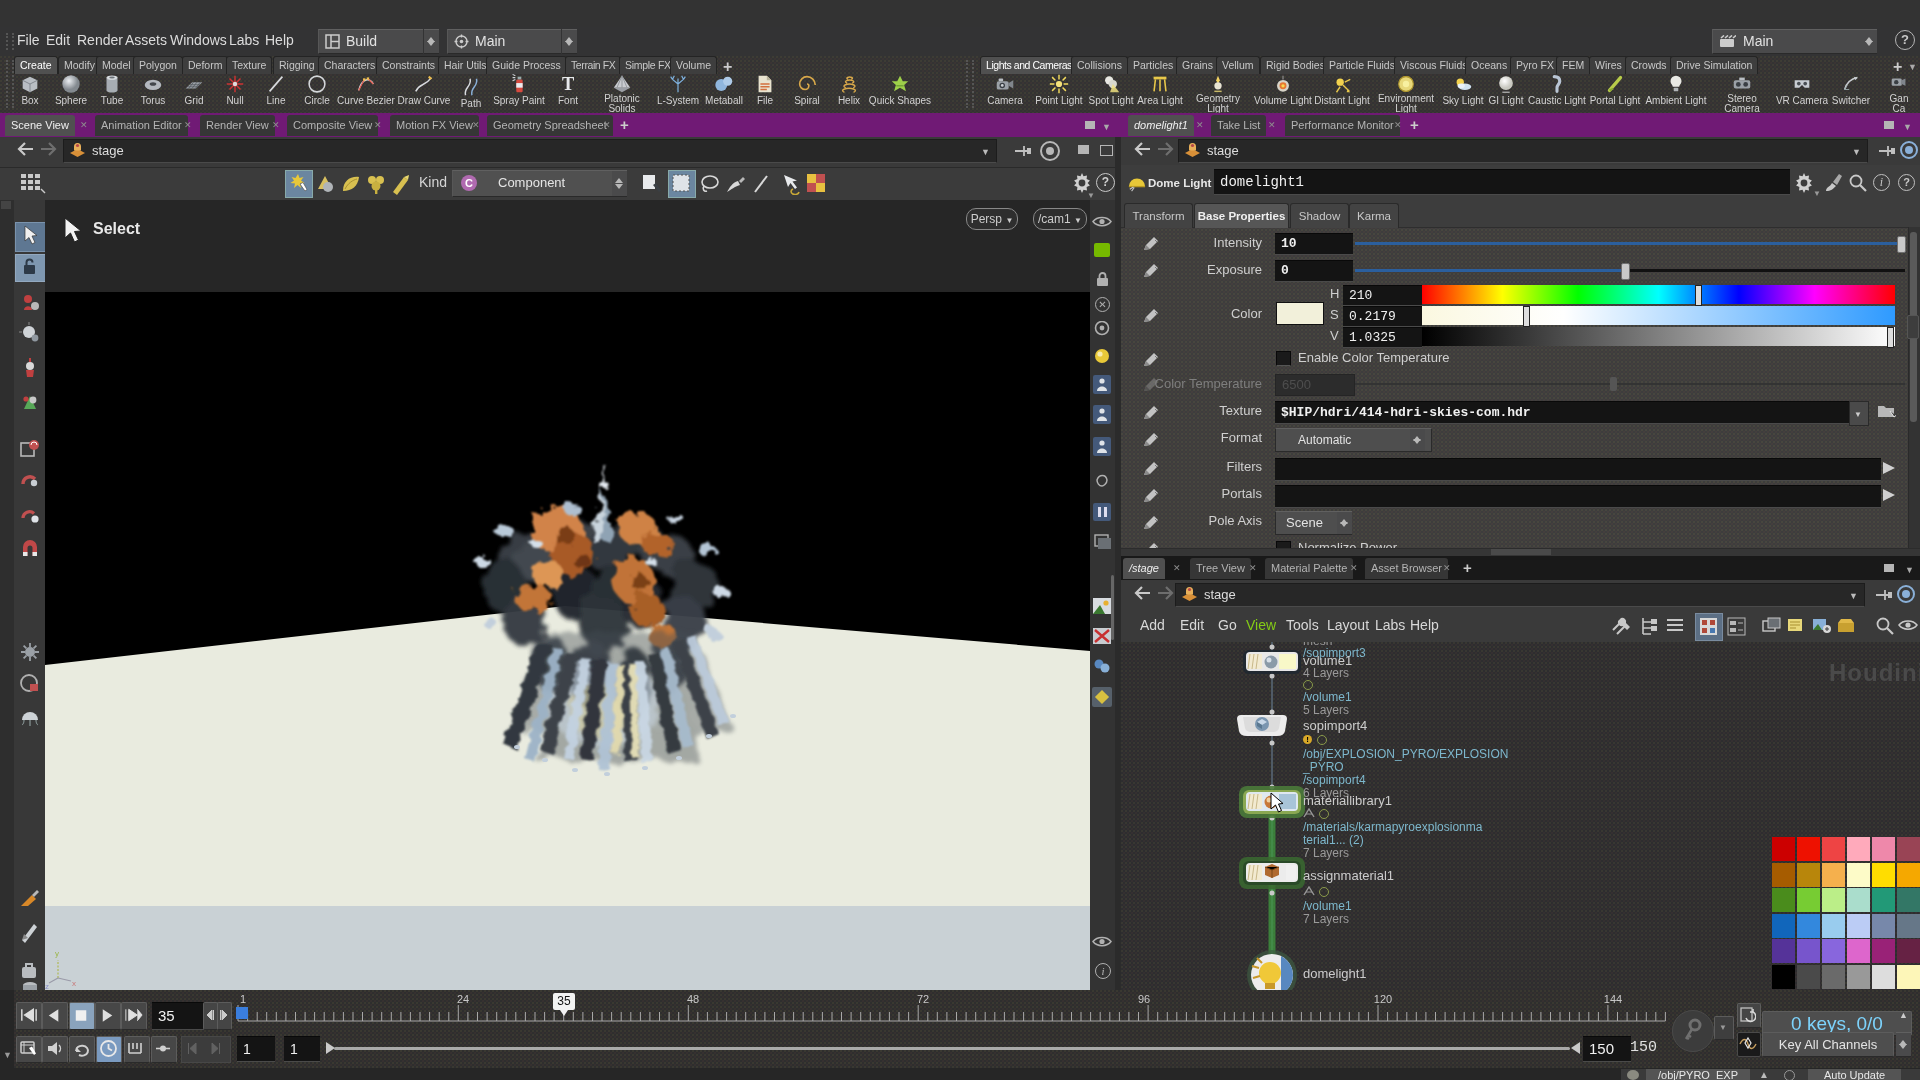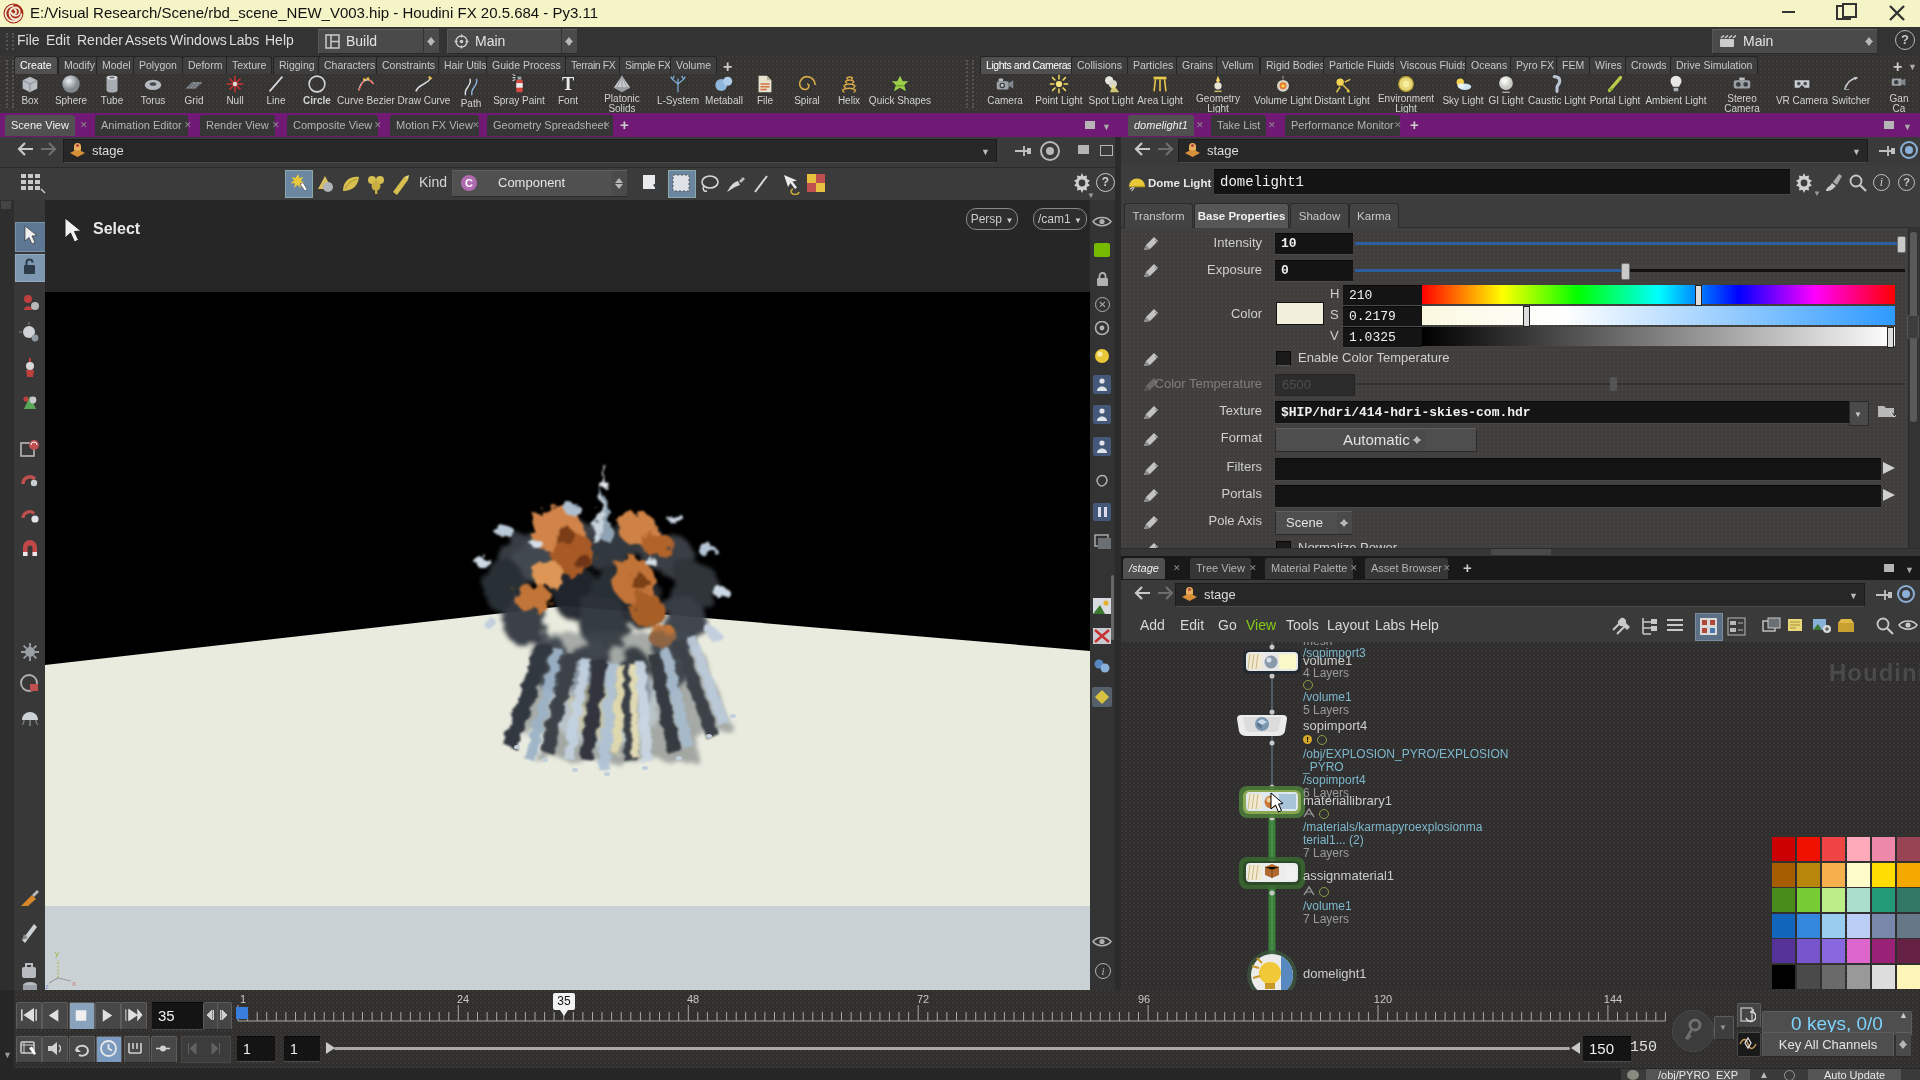--- a/index.html
+++ b/index.html
@@ -38,33 +38,20 @@
 
 .ntext{position:absolute;font-size:12px;}
 .cyan{color:#7db7cc;}
 .grey{color:#9a9a9a;}
 
 .tbtn{position:absolute;background:#454545;border:1px solid #5c5c5c;border-bottom-color:#2a2a2a;border-radius:2px;}
 </style>
 </head>
 <body>
 <div id="root">
-  <div id="titlebar" class="abs">
-    <svg class="abs" style="left:3px;top:3px" width="21" height="21" viewBox="0 0 21 21">
-      <circle cx="10.5" cy="10.5" r="10" fill="#a62c12"></circle>
-      <path d="M10.5 2.5 a8 8 0 1 0 8 8 a6 6 0 1 1 -6 -6 a4.2 4.2 0 1 1 -4.2 4.2 a2.4 2.4 0 1 0 2.4-2.4" fill="none" stroke="#f2e8d8" stroke-width="1.8"></path>
-    </svg>
-    <div class="abs" style="left:30px;top:4px;font-size:15px;color:#111;">E:/Visual Research/Scene/rbd_scene_NEW_V003.hip - Houdini FX 20.5.684 - Py3.11</div>
-    <div class="abs" style="left:1782px;top:11px;width:13px;height:2px;background:#333;"></div>
-    <div class="abs" style="left:1836px;top:5px;width:11px;height:11px;border:2px solid #333;"></div>
-    <div class="abs" style="left:1842px;top:3px;width:11px;height:11px;border:2px solid #333;background:#f4f4c6;"></div>
-    <svg class="abs" style="left:1888px;top:4px" width="18" height="18">
-        <path d="M2 2 L16 16 M16 2 L2 16" stroke="#333" stroke-width="2.4"></path>
-      </svg>
-  </div>
   <div id="menubar" class="abs">
     <div class="abs" style="left:6px;top:6px;width:4px;height:17px;border-left:2px dotted #555;border-right:2px dotted #555;"></div>
     <div class="menuitem" style="left:17px;">File</div>
     <div class="menuitem" style="left:46px;">Edit</div>
     <div class="menuitem" style="left:77px;">Render</div>
     <div class="menuitem" style="left:125px;">Assets</div>
     <div class="menuitem" style="left:170px;">Windows</div>
     <div class="menuitem" style="left:229px;">Labs</div>
     <div class="menuitem" style="left:265px;">Help</div>
     <div class="combo" style="left:318px;top:2px;width:104px;height:23px;">
@@ -180,21 +167,21 @@
     <div class="tool" style="left:241px;top:17px;">
         <svg class="ticon" viewBox="0 0 24 24">
           <path d="M5 20 L19 4" stroke="#d8dbdf" stroke-width="1.8"></path>
         </svg>
         <div style="margin-top:1px;">Line</div>
       </div>
     <div class="tool" style="left:282px;top:17px;">
         <svg class="ticon" viewBox="0 0 24 24">
           <circle cx="12" cy="12" r="8.6" fill="none" stroke="#d4d7da" stroke-width="1.7"></circle>
         </svg>
-        <div style="margin-top:1px;font-weight:bold;">Circle</div>
+        <div style="margin-top:1px;">Circle</div>
       </div>
     <div class="tool" style="left:331px;top:17px;">
         <svg class="ticon" viewBox="0 0 24 24">
           <path d="M4 19 C8 5 16 5 20 12" fill="none" stroke="#d8dbdf" stroke-width="1.6"></path>
           <path d="M4 19 L10 7 M20 12 L14 6" stroke="#e0574a" stroke-width="1.2"></path>
           <rect x="8.8" y="5.8" width="2.6" height="2.6" fill="#f2c14e"></rect>
           <rect x="12.8" y="4.8" width="2.6" height="2.6" fill="#f2c14e"></rect>
         </svg>
         <div style="margin-top:1px;">Curve Bezier</div>
       </div>
@@ -949,21 +936,21 @@
     <svg class="abs" style="left:755px;top:264px" width="20" height="20" viewBox="0 0 20 20">
         <path d="M2 16 V5 h6 l2 2 h8 v9 Z" fill="#b8b8b8"></path>
         <path d="M14 10 l4 6 2-1.5" fill="#3d3d3d" stroke="#e8e8e8"></path>
       </svg>
     <svg class="abs" style="left:22px;top:294px" width="17" height="16" viewBox="0 0 17 16">
         <path d="M1 15 L3 10 L11 2 L15 6 L7 14 Z" fill="#c2c2c2"></path>
         <path d="M1 15 L3 10 L7 14 Z" fill="#8a8a8a"></path>
         <path d="M12 5 l2 2" stroke="#777"></path>
       </svg>
     <div class="plabel" style="left:0;top:293px;width:141px;">Format</div>
-    <div class="abs" style="left:154px;top:291px;width:155px;height:22px;background:#4e4e4e;border:1px solid #2a2a2a;border-top-color:#606060;color:#e2e2e2;font-size:15px;line-height:22px;padding-left:45px;"><span style="margin-left:22px;">Automatic</span></div>
+    <div class="abs" style="left:154px;top:291px;width:155px;height:22px;background:#4e4e4e;border:1px solid #2a2a2a;border-top-color:#606060;color:#e2e2e2;font-size:12px;line-height:22px;"><span style="margin-left:22px;">Automatic</span></div>
     <div class="spin" style="left:289px;top:291px;height:22px;"></div>
     <svg class="abs" style="left:22px;top:323px" width="17" height="16" viewBox="0 0 17 16">
         <path d="M1 15 L3 10 L11 2 L15 6 L7 14 Z" fill="#c2c2c2"></path>
         <path d="M1 15 L3 10 L7 14 Z" fill="#8a8a8a"></path>
         <path d="M12 5 l2 2" stroke="#777"></path>
       </svg>
     <div class="plabel" style="left:0;top:322px;width:141px;">Filters</div>
     <div class="pfield" style="left:154px;top:321px;width:600px;height:21px;"></div>
     <svg class="abs" style="left:760px;top:324px" width="16" height="14" viewBox="0 0 16 14">
         <path d="M2 1 L14 7 L2 13 Z" fill="#d0d0d0"></path>

